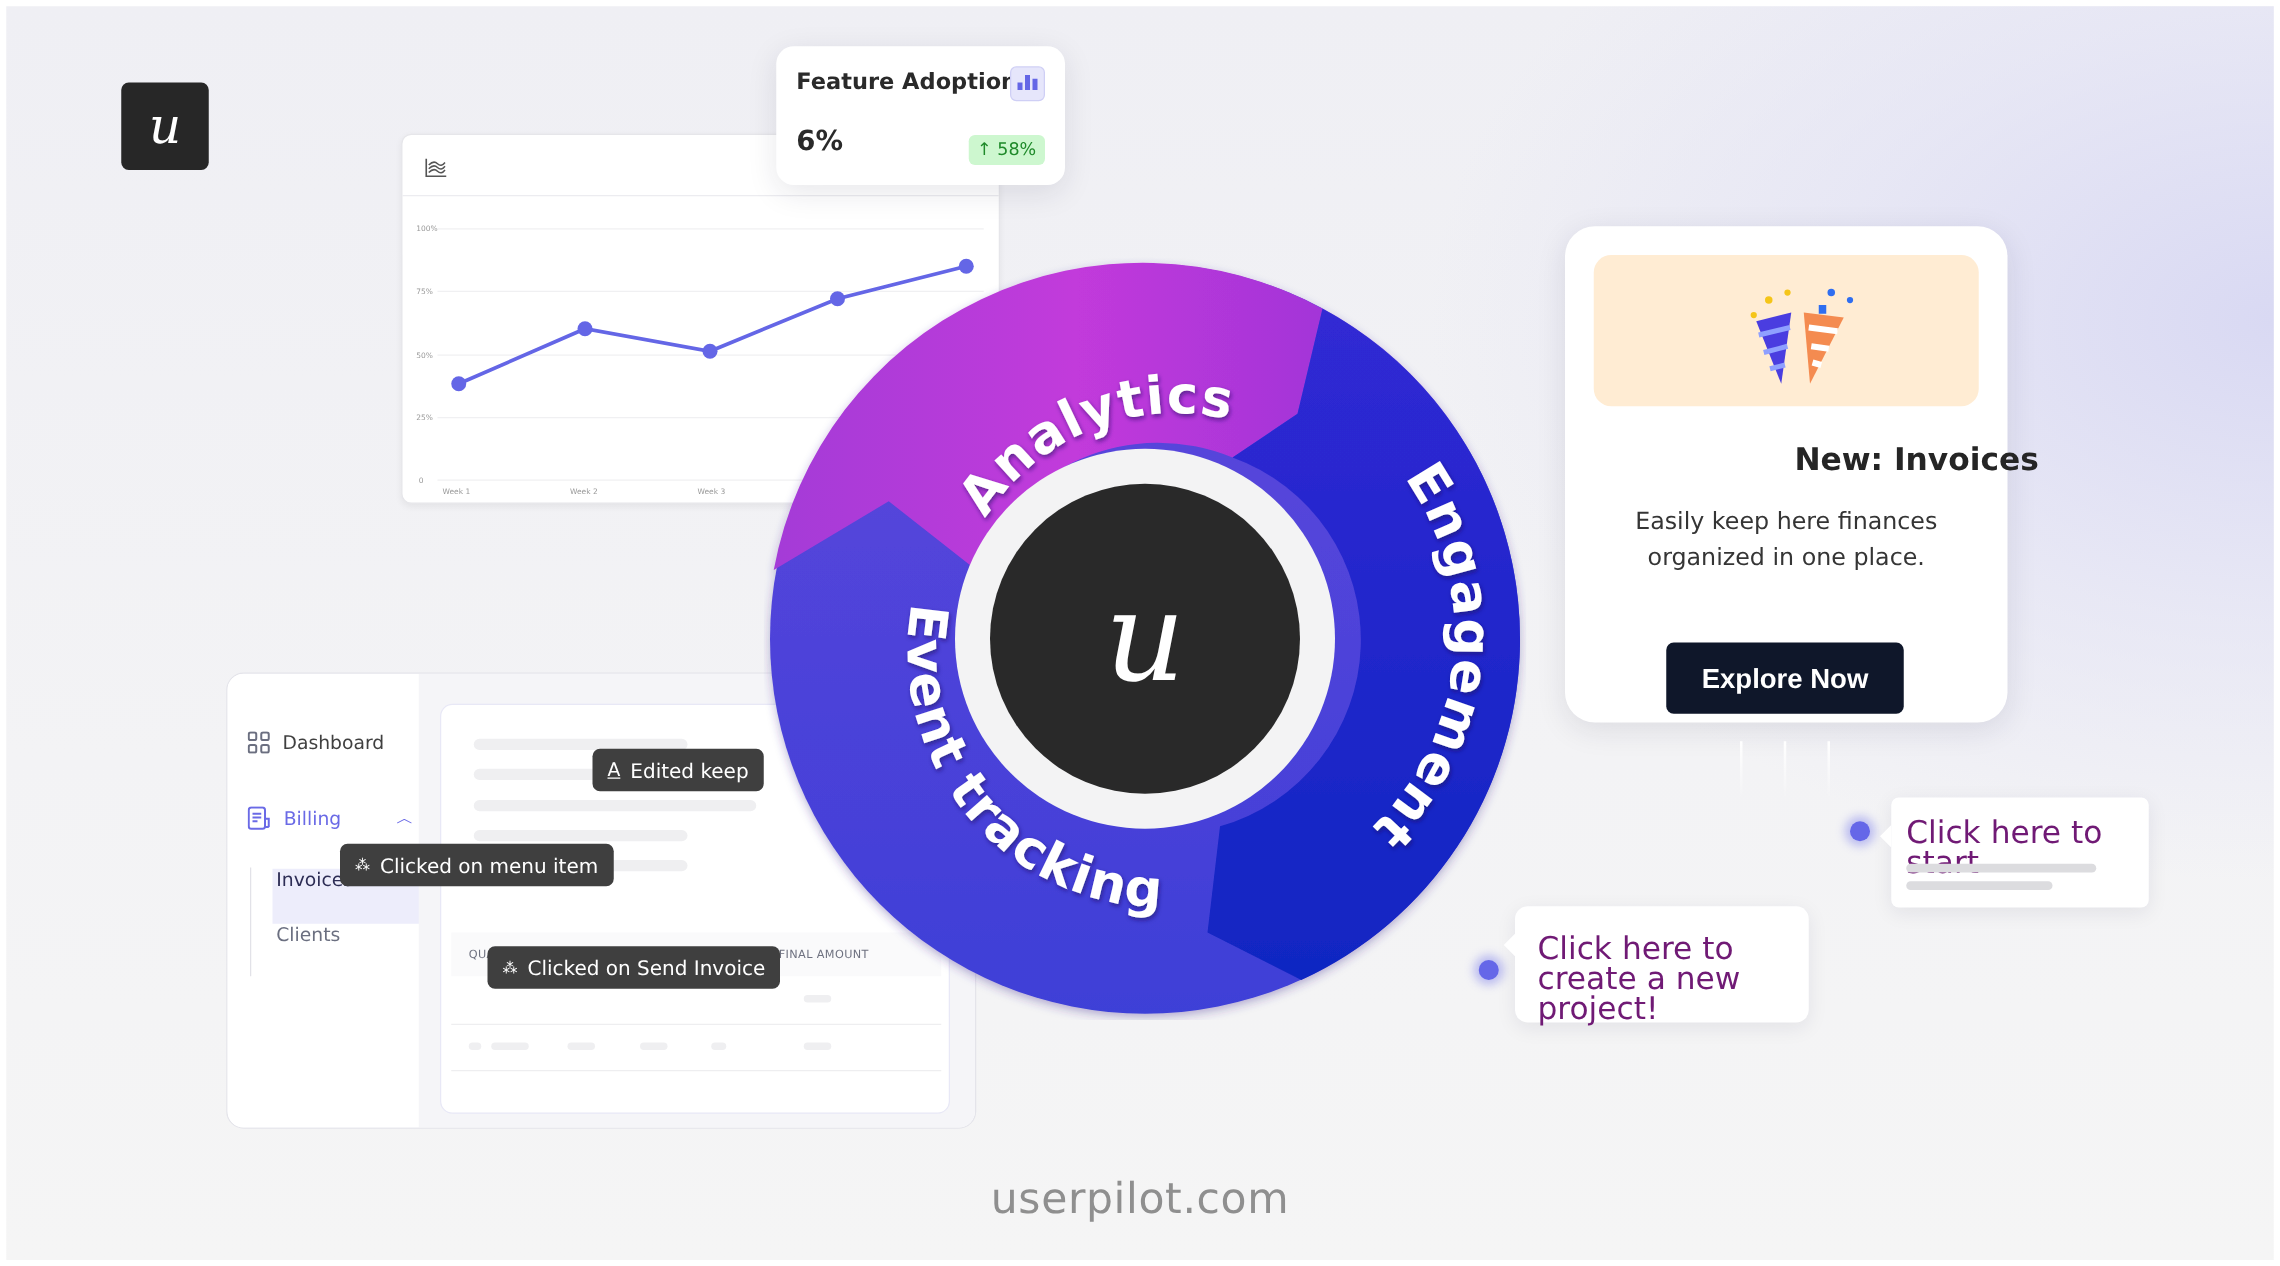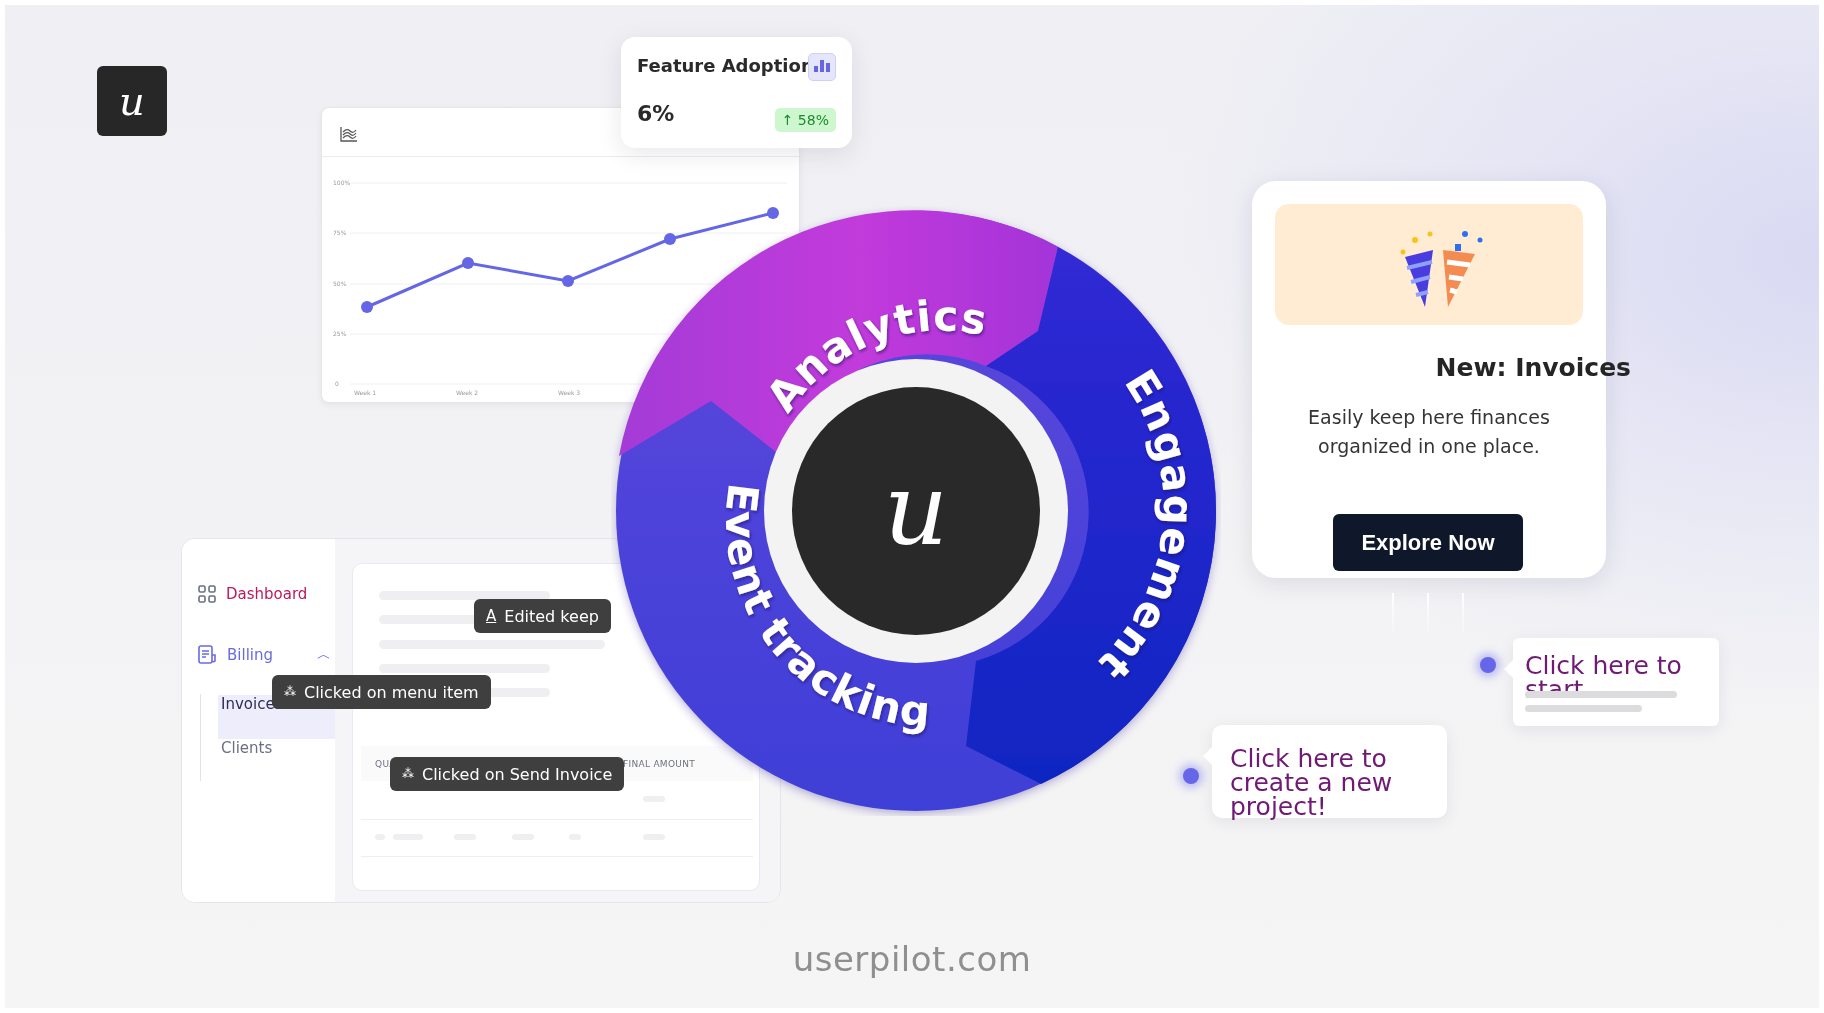--- a/index.html
+++ b/index.html
@@ -56,21 +56,21 @@
   .tip { background: #fff; border-radius: 6px; box-shadow: 0 4px 16px rgba(30,30,60,0.08); }
   .tip::before { content: ""; position: absolute; left: -9px; top: 22px; border: 9px solid transparent; border-left: none; border-right-color: #fff; }
   .tip .t { font-size: 25px; color: #701a75; line-height: 24px; }
   .skel { height: 7px; border-radius: 4px; background: #dcdcdf; position: absolute; }
   .dot { width: 16px; height: 16px; border-radius: 50%; background: #6567e8; box-shadow: 0 0 8px 4px rgba(101,103,232,0.4); }
   
   .billing { left: 176px; top: 533px; width: 600px; height: 365px; border-radius: 14px; background: #fff; border: 1px solid #e4e4ea; overflow: hidden; }
   .billing .side { position: absolute; left: 0; top: 0; width: 153px; height: 100%; background: #fff; }
   .billing .main { position: absolute; left: 153px; top: 0; right: 0; bottom: 0; background: #f5f5f8; }
   .billing .inner { position: absolute; left: 17px; top: 24px; width: 408px; height: 328px; background: #fff; border-radius: 10px; border: 1px solid #e8e8f6; }
-  .nav { position: absolute; left: 16px; font-size: 15px; color: #be185d; display: flex; align-items: center; gap: 10px; }
+  .nav { position: absolute; left: 16px; font-size: 15px; color: #404040; display: flex; align-items: center; gap: 10px; }
   .nav.active { color: #6a6ae6; }
   .sub { position: absolute; left: 36px; width: 129px; height: 44px; display: flex; align-items: flex-start; padding-left: 3px; font-size: 15px; color: #6b6f80; }
   .sub.active { background: #ededfb; color: #2d2d55; }
   .gbar { position: absolute; height: 9px; border-radius: 5px; background: #efeff1; }
   .th { position: absolute; top: 195px; font-size: 9px; color: #6f7280; letter-spacing: 0.3px; }
   .event {
     position: absolute; background: #3f3f3f; color: #fff; font-size: 16px; border-radius: 6px;
     height: 34px; display: flex; align-items: center; padding: 0 12px; gap: 8px; white-space: nowrap;
   }
   .url { left: 0; width: 100%; top: 934px; text-align: center; font-size: 34px; color: #8f8f8f; letter-spacing: 0.5px; }

